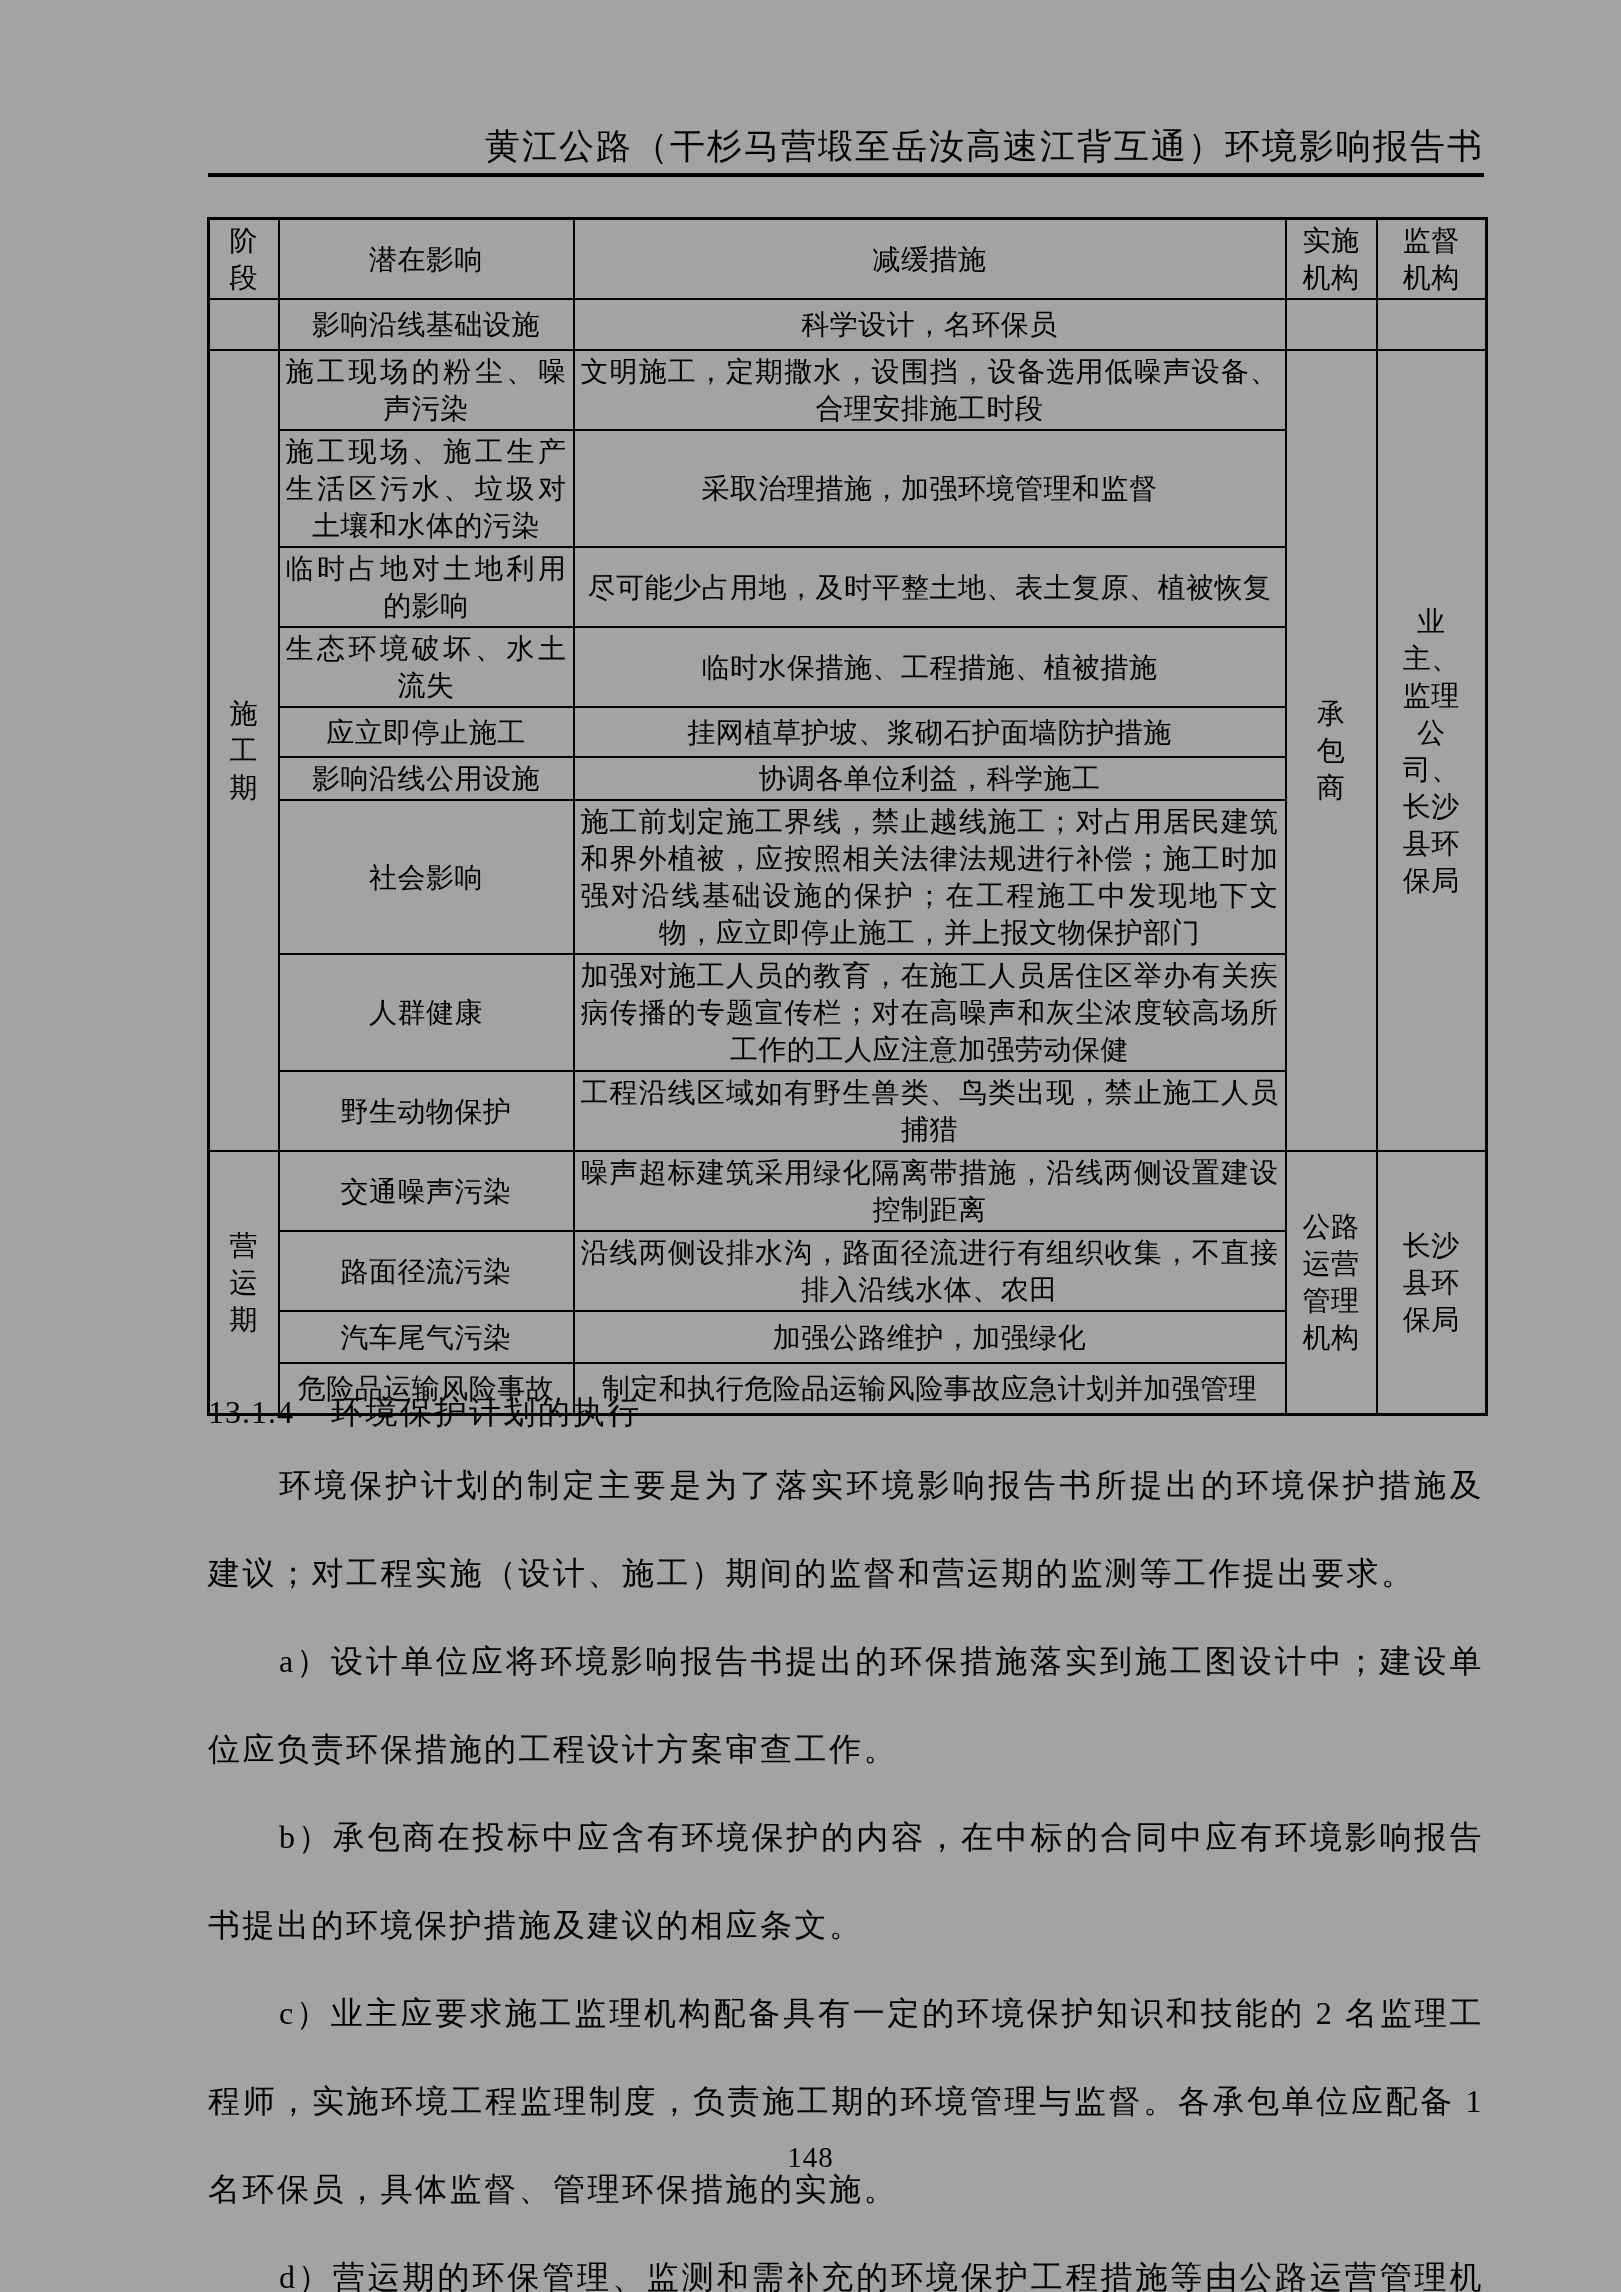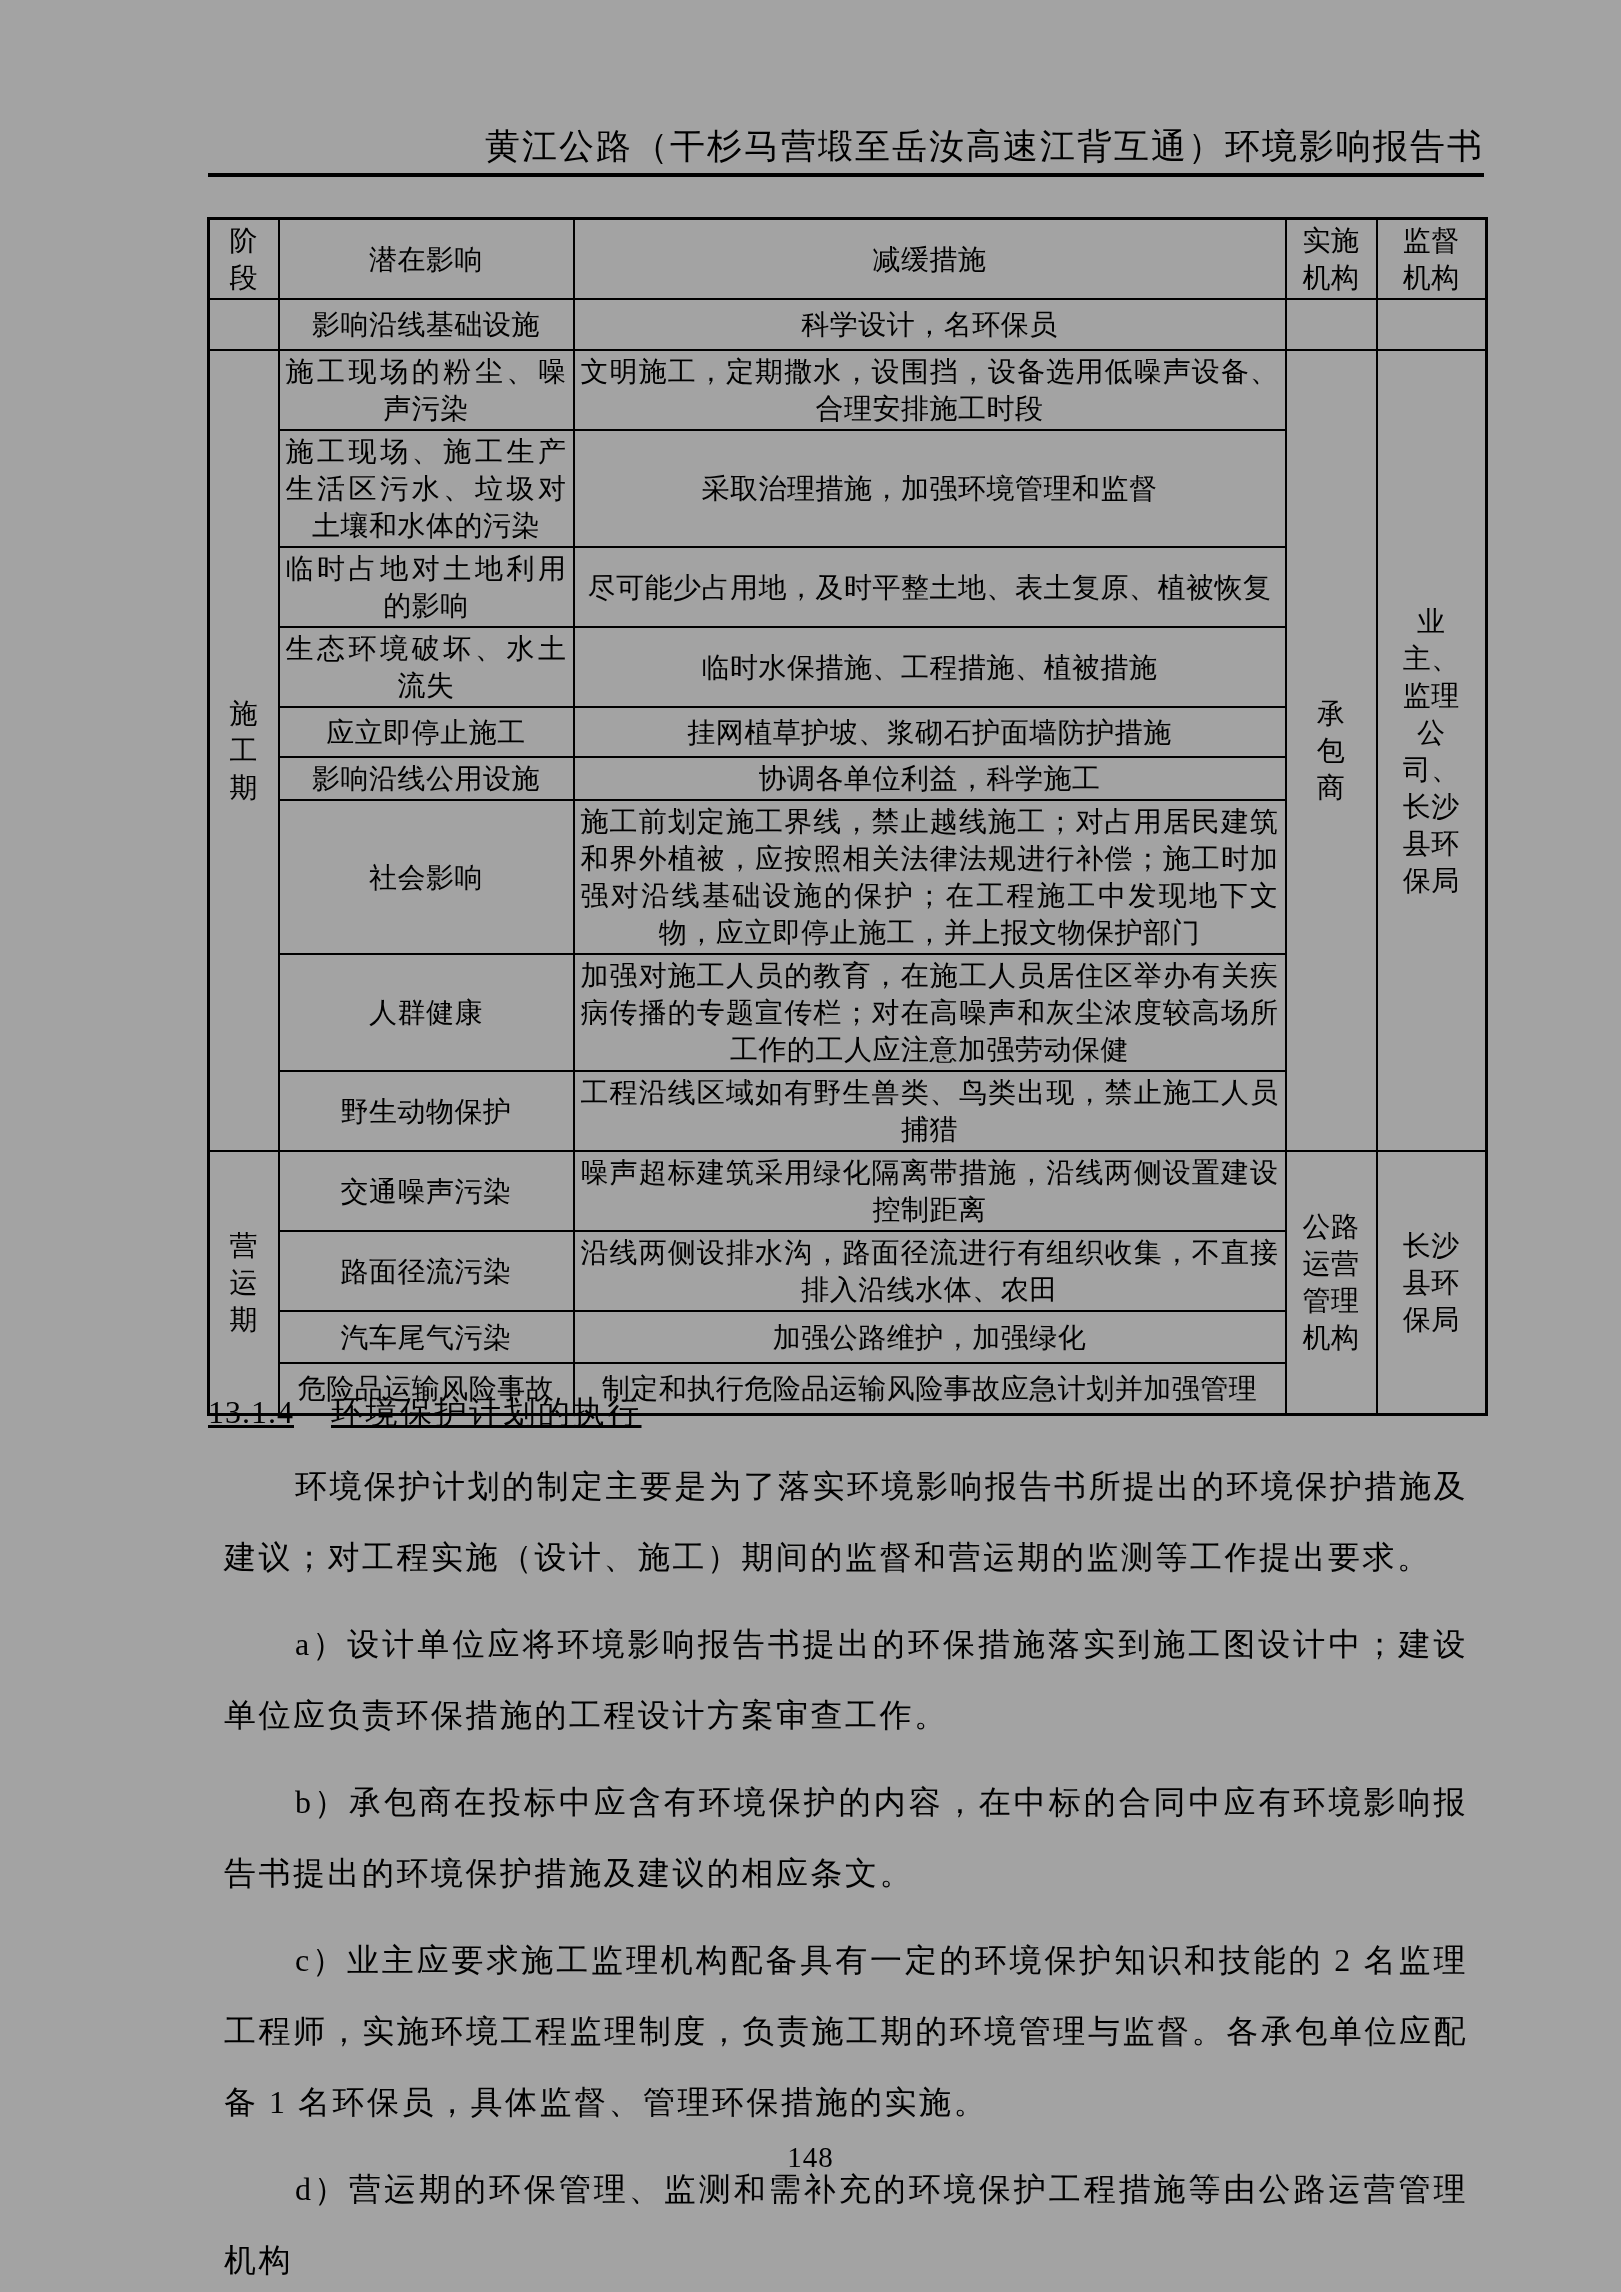--- a/index.html
+++ b/index.html
@@ -66,29 +66,28 @@
     top: 1390px;
     left: 208px;
     width: 1276px;
     font-size: 32px;
     letter-spacing: 2.5px;
   }
   .section-heading {
     line-height: 45px;
     margin-bottom: 6px;
     white-space: nowrap;
-    text-decoration: underline;
   }
   .section-heading .sec-num { letter-spacing: 1px; }
   .section-heading .sec-title { margin-left: 37px; }
   .body-text p {
-    margin: 16px;
+    margin: 0;
     text-indent: 71px;
     text-align: justify;
-    line-height: 71px;
+    line-height: 88px;
   }
   .page-number {
     position: absolute;
     top: 2141px;
     left: 0;
     width: 1621px;
     text-align: center;
     font-size: 29px;
     letter-spacing: 1px;
   }

